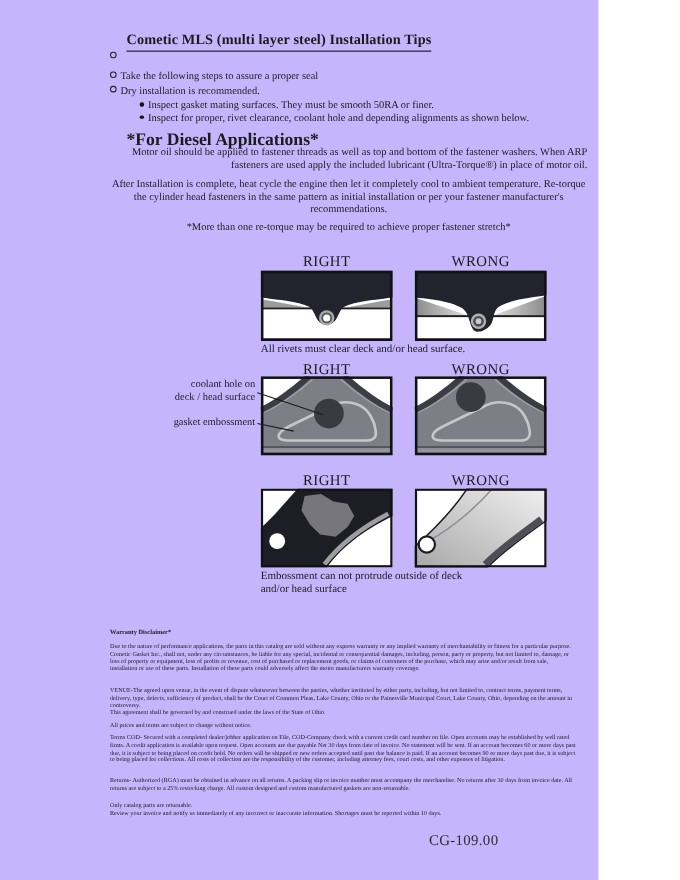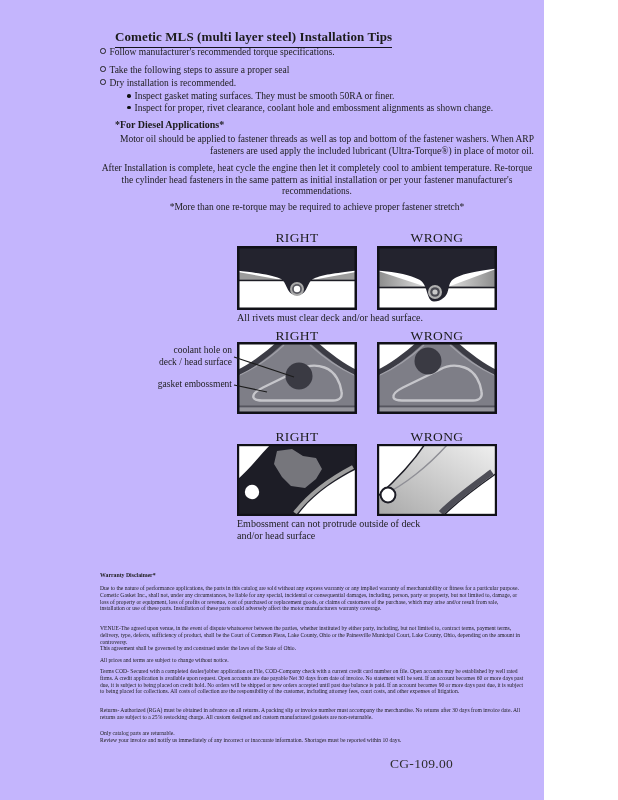--- a/index.html
+++ b/index.html
@@ -13,47 +13,47 @@
     border-bottom:1.5px solid #14141c; padding-bottom:2px; display:inline-block;
   }
   .tips { font-size:9.5px; line-height:13px; width:434px; }
   .tip  { white-space:nowrap; }
   .mt5  { margin-top:5px; }
   .subtips { margin-left:27px; line-height:11.5px; margin-top:1px; }
   .bo { display:inline-block; width:3.5px; height:3.5px; border:1px solid #222;
         border-radius:50%; margin-right:4px; vertical-align:1.5px; }
   .bf { display:inline-block; width:3.5px; height:3.5px; background:#111;
         border-radius:50%; margin-right:4px; vertical-align:1.5px; }
-  .h2 { font-size:10px; font-weight:bold; }
+  .h2 { font-size:16px; font-weight:bold; }
   .body { font-size:9.5px; line-height:11.5px; width:434px; }
   .figlabel { font-size:13.5px; width:120px; text-align:center; letter-spacing:0.4px; }
   .caption { font-size:10px; line-height:11.5px; white-space:pre-line; }
   .cap-center { width:260px; text-align:center; }
   .callout { font-size:9.5px; width:132px; text-align:right; line-height:11.5px; }
   .legal { font-size:5.6px; line-height:6.8px; width:424px; white-space:pre-line; }
   .legal-h { font-size:5.8px; font-weight:bold; }
   .footer { font-size:13.5px; color:#2e2e2e; letter-spacing:0.3px; }
   svg { display:block; }
 </style>
 </head>
 <body>
 
 <div class="page">
 
   <div class="abs" style="left:115px; top:27px;">
     <span class="title">Cometic MLS (multi layer steel) Installation Tips</span>
   </div>
 
   <div class="abs tips" style="left:100px; top:46px;">
-    <div class="tip"><span class="bo"></span><span>Follow manufacturer's recommended torque specifications.</span></div>
+    <div class="tip"><span class="bo"></span></div>
     <div class="tip mt5"><span class="bo"></span><span>Take the following steps to assure a proper seal</span></div>
     <div class="tip"><span class="bo"></span><span>Dry installation is recommended.</span></div>
     <div class="subtips">
       <div class="tip"><span class="bf"></span><span>Inspect gasket mating surfaces.  They must be smooth 50RA or finer.</span></div>
-      <div class="tip"><span class="bf"></span><span>Inspect for proper, rivet clearance, coolant hole and embossment alignments as shown change.</span></div>
+      <div class="tip"><span class="bf"></span><span>Inspect for proper, rivet clearance, coolant hole and depending alignments as shown below.</span></div>
     </div>
   </div>
 
   <div class="abs h2" style="left:115px; top:119px;">*For Diesel Applications*</div>
   <div class="abs body" style="left:100px; top:134px;text-align:right;">Motor oil should be applied to fastener threads as well as top and bottom of the fastener washers. When ARP fasteners are used apply the included lubricant (Ultra-Torque®) in place of motor oil.</div>
   <div class="abs body" style="left:100px; top:163px;text-align:center;">After Installation is complete, heat cycle the engine then let it completely cool to ambient temperature. Re-torque the cylinder head fasteners in the same pattern as initial installation or per your fastener manufacturer's recommendations.</div>
   <div class="abs body" style="left:100px; top:202px;text-align:center;">*More than one re-torque may be required to achieve proper fastener stretch*</div>
 
   <div class="abs figlabel" style="left:237px; top:230px;">RIGHT</div>
   <div class="abs figlabel" style="left:377px; top:230px;">WRONG</div>

